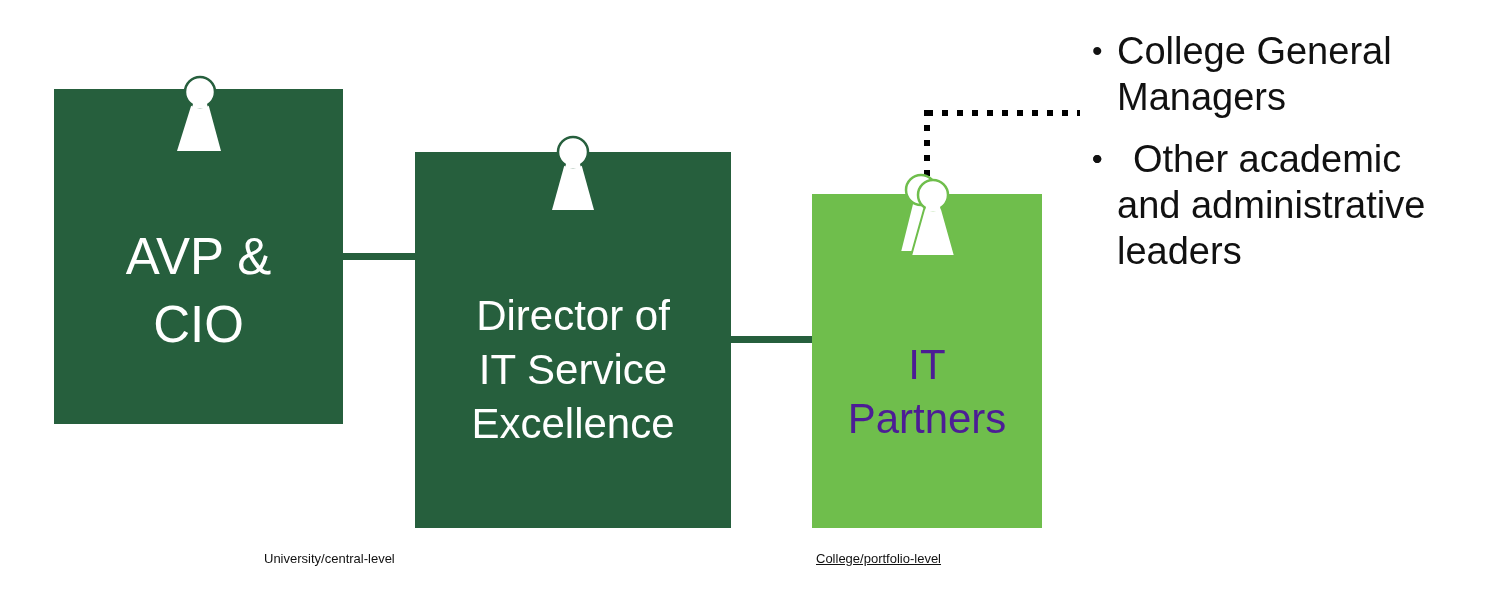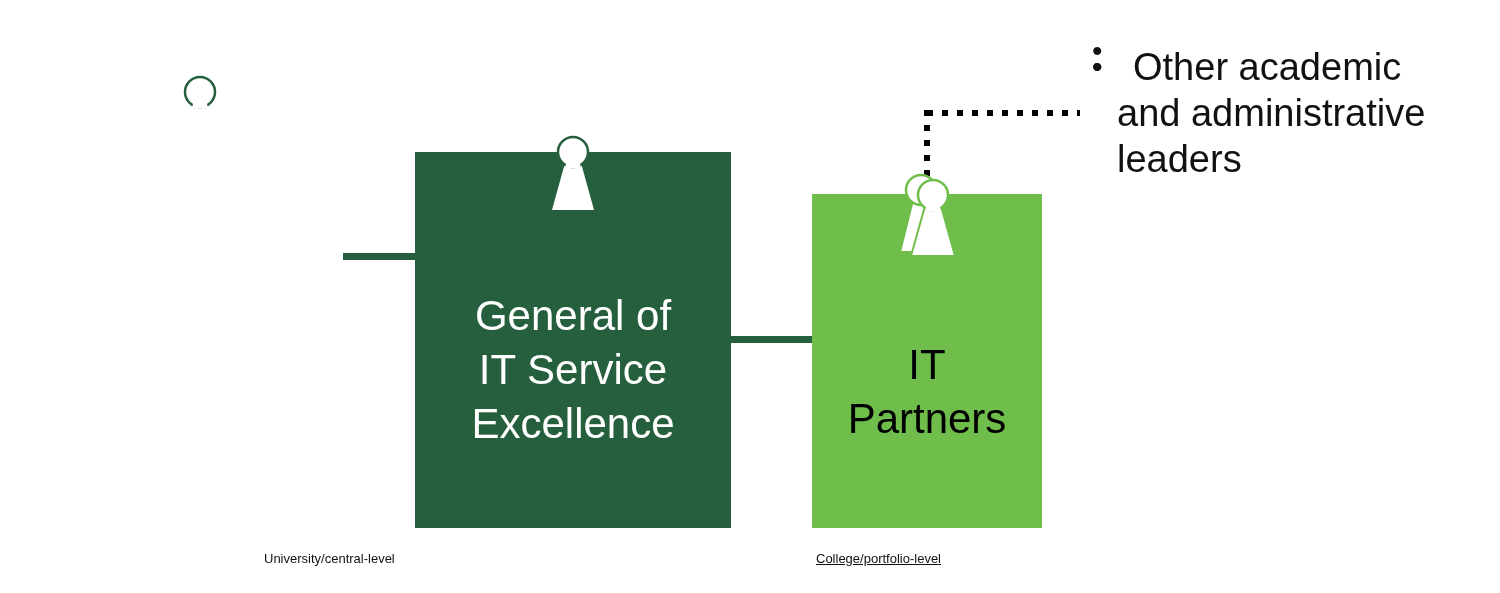--- a/index.html
+++ b/index.html
@@ -25,21 +25,21 @@
     }
     .box-dark { background: #265F3D; }
     .box-light { background: #6FBE4C; }
     .box-label {
       position: absolute;
       left: 0; right: 0;
       text-align: center;
       white-space: pre-line;
     }
     .box-label-white { color: #ffffff; }
-    .box-label-black { color: #000000; }
+    .box-label-black { color: #4c1d95; }
 
     #box-avp { left: 54px; top: 89px; width: 289px; height: 335px; }
     #box-avp .box-label { top: 134px; font-size: 51px; line-height: 68px; }
 
     #box-dir { left: 415px; top: 152px; width: 316px; height: 376px; }
     #box-dir .box-label { top: 137px; font-size: 42px; line-height: 54px; }
 
     #box-itp { left: 812px; top: 194px; width: 230px; height: 334px; }
     #box-itp .box-label { top: 144px; font-size: 42px; line-height: 54px; }
 
@@ -92,23 +92,27 @@
     #caption-college { left: 816px; top: 551px; text-decoration: underline; }
   </style>
 </head>
 <body>
 
 <div class="stage">
 
   <div class="connector" id="conn-1"></div>
   <div class="connector" id="conn-2"></div>
 
+  <div class="box box-dark" id="box-avp">
+    <div class="box-label box-label-white">AVP &amp;
+CIO</div>
+  </div>
 
   <div class="box box-dark" id="box-dir">
-    <div class="box-label box-label-white">General of
+    <div class="box-label box-label-white">Director of
 IT Service
 Excellence</div>
   </div>
 
   <div class="box box-light" id="box-itp">
     <div class="box-label box-label-black">IT
 Partners</div>
   </div>
 
   <svg class="overlay" viewBox="0 0 1500 593" xmlns="http://www.w3.org/2000/svg">
@@ -137,20 +141,22 @@
 
       <polygon points="925,206 941,206 955,256 911,256" fill="#FFFFFF" stroke="#6FBE4C" stroke-width="2"></polygon>
       <circle cx="933" cy="195" r="15" fill="#FFFFFF" stroke="#6FBE4C" stroke-width="2.5"></circle>
       <polygon points="926,207 940,207 941,211 925,211" fill="#FFFFFF"></polygon>
     </g>
   </svg>
 
   <ul class="bullets">
     <li>
       <span class="dot">•</span>
+      <span style="white-space: pre-line;">College General
+Managers</span>
     </li>
     <li>
       <span class="dot">•</span>
     </li>
     <li>
       <span class="dot">•</span>
       <span style="white-space: pre-line; margin-left: 16px;">Other academic
 and administrative
 leaders</span>
     </li>

